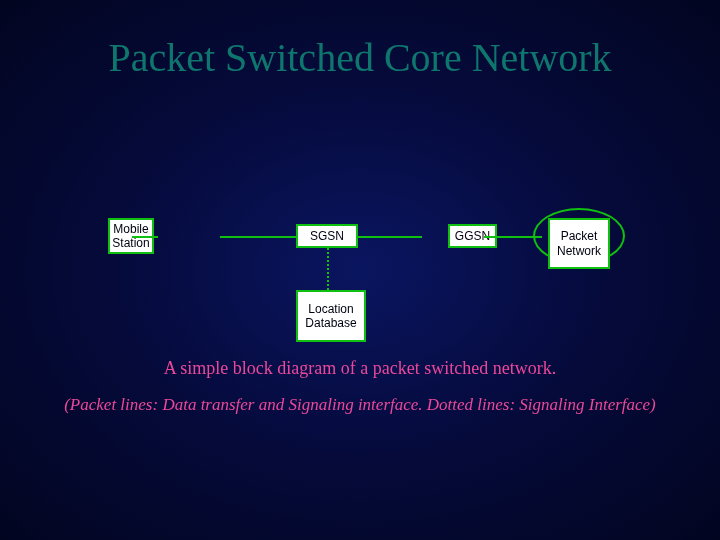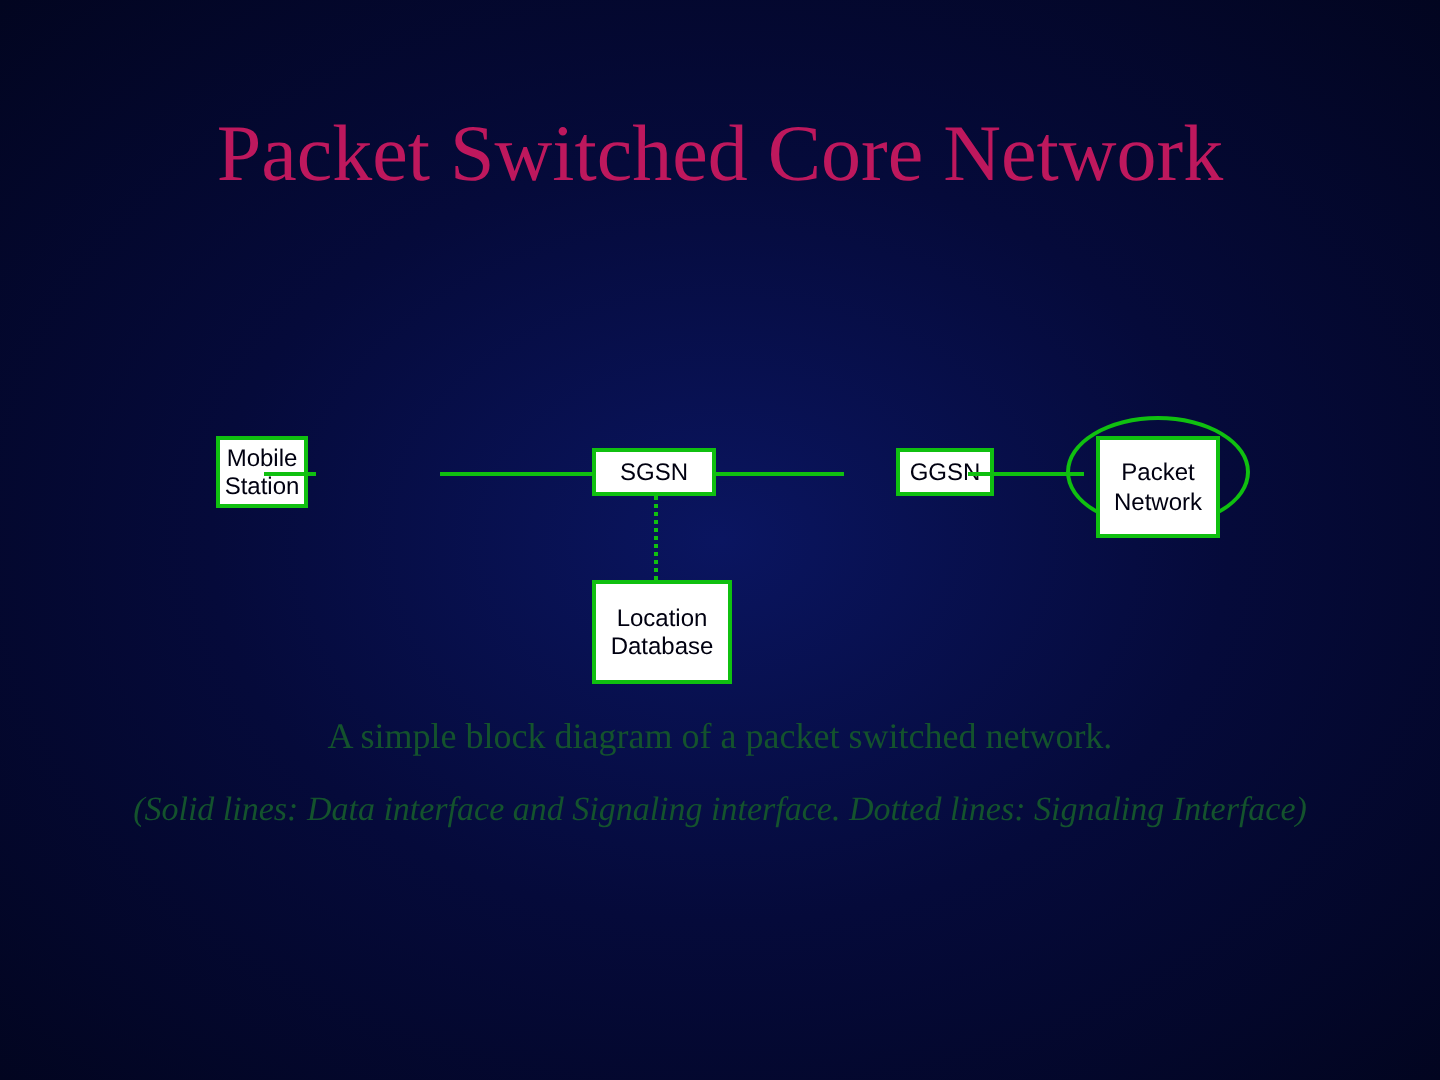--- a/index.html
+++ b/index.html
@@ -5,25 +5,25 @@
   * { margin: 0; padding: 0; box-sizing: border-box; }
   body {
     width: 720px;
     height: 540px;
     background: radial-gradient(ellipse at center, #0a1560 0%, #050a3a 50%, #020520 100%);
     font-family: "Times New Roman", serif;
     position: relative;
     overflow: hidden;
   }
   .slide-title {
-    color: #be185d;
+    color: #0f766e;
     font-size: 40px;
     font-weight: normal;
     text-align: center;
-    padding-top: 53px;
+    padding-top: 34px;
   }
   .diagram-area {
     position: absolute;
     top: 200px;
     left: 70px;
     width: 580px;
     height: 150px;
   }
   .node {
     position: absolute;
@@ -54,21 +54,21 @@
     border: 2px solid #10c010;
     border-radius: 50%;
     background: transparent;
   }
   .caption-area {
     position: absolute;
     top: 358px;
     left: 0;
     width: 720px;
     text-align: center;
-    color: #14532d;
+    color: #ec4899;
   }
   .caption-line1 {
     font-size: 18px;
     margin-bottom: 16px;
   }
   .caption-line2 {
     font-size: 17px;
     font-style: italic;
   }
 </style>
@@ -98,14 +98,14 @@
   <div class="node" style="left:478px; top:18px; width:62px; height:51px;">Packet<br>Network</div>
 
   <div class="link-dotted" style="left:257px; top:48px; height:42px;"></div>
 
   <div class="node" style="left:226px; top:90px; width:70px; height:52px;">Location<br>Database</div>
 
 </div>
 
 <div class="caption-area">
   <div class="caption-line1">A simple block diagram of a packet switched network.</div>
-  <div class="caption-line2">(Solid lines: Data interface and Signaling interface. Dotted lines: Signaling Interface)</div>
+  <div class="caption-line2">(Packet lines: Data transfer and Signaling interface. Dotted lines: Signaling Interface)</div>
 </div>
 
 </body></html>

